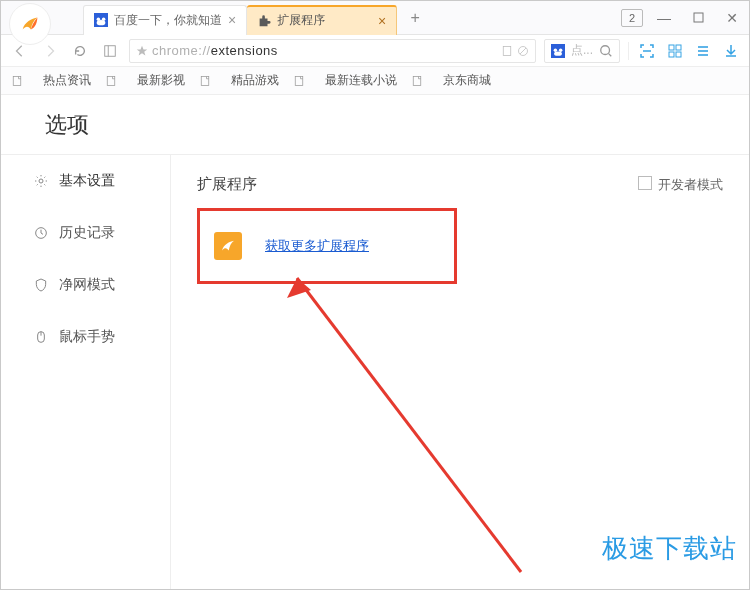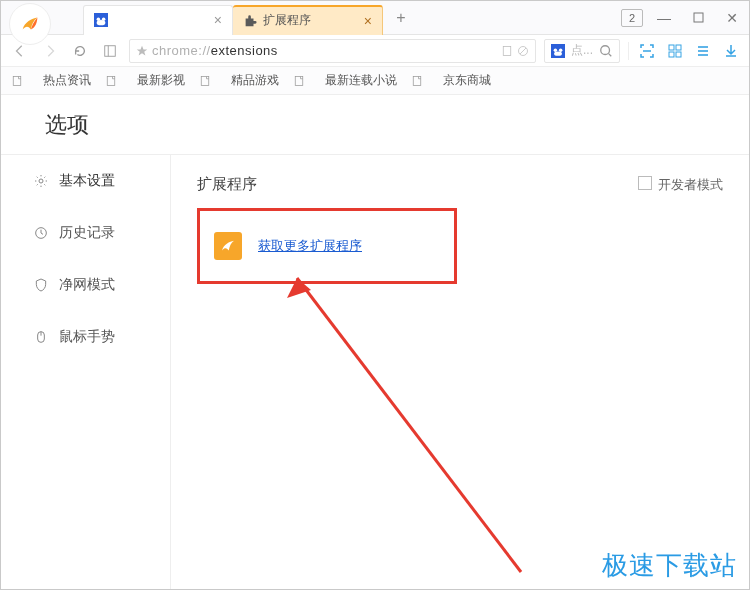--- a/index.html
+++ b/index.html
@@ -171,37 +171,37 @@
   .main-title { font-size: 15px; color:#444; }
   .devmode { display:flex;align-items:flex-start;gap:6px;color:#666;font-size:13px;}
   .checkbox { width:14px;height:14px;border:1px solid #bbb;background:#fff;}
   .highlight-box {
     border: 3px solid #e53a2f;
     width: 260px;
     height: 76px;
     display: flex;
     align-items: center;
     padding-left: 14px;
-    gap: 16px;
+    gap: 23px;
   }
   .ext-icon {
     width: 28px; height: 28px;
     background: #f7a62a;
     border-radius: 3px;
     display:flex;align-items:center;justify-content:center;
   }
   .ext-link { color:#1a5bd1; text-decoration:underline; font-size:13px;}
   .arrow-svg {
     position:absolute;
     left: 110px; top: 105px;
     pointer-events:none;
   }
   .watermark {
     position:absolute;
-    right: 12px; bottom: 6px;
+    right: 12px; bottom: 23px;
     font-size: 26px;
     font-weight: 400;
     color: #2a9be4;
     letter-spacing: 1px;
     pointer-events:none;
   }
   svg { flex-shrink:0; }
 </style>
 </head>
 <body>
@@ -218,20 +218,21 @@
       </div>
     </div>
     <div style="width:22px"></div>
     <div class="tab">
       <svg width="14" height="14" viewBox="0 0 16 16">
         <rect width="16" height="16" fill="#2b5fd9"></rect>
         <circle cx="5" cy="7" r="2" fill="#fff"></circle>
         <circle cx="11" cy="7" r="2" fill="#fff"></circle>
         <ellipse cx="8" cy="11" rx="5" ry="3" fill="#fff"></ellipse>
       </svg>
+      <span>百度一下，你就知道</span>
       <span class="tab-close">×</span>
     </div>
     <div class="tab active ext" style="border-left:none;">
       <svg width="14" height="14" viewBox="0 0 16 16">
         <path d="M3 5 h3 V3 a1.5 1.5 0 0 1 3 0 V5 h3 v3 h2 a1.5 1.5 0 0 1 0 3 h-2 v3 H3 Z" fill="#5a5a5a"></path>
       </svg>
       <span style="color:#555">扩展程序</span>
       <span class="tab-close" style="color:#b07020">×</span>
     </div>
     <div class="newtab-btn">+</div>

